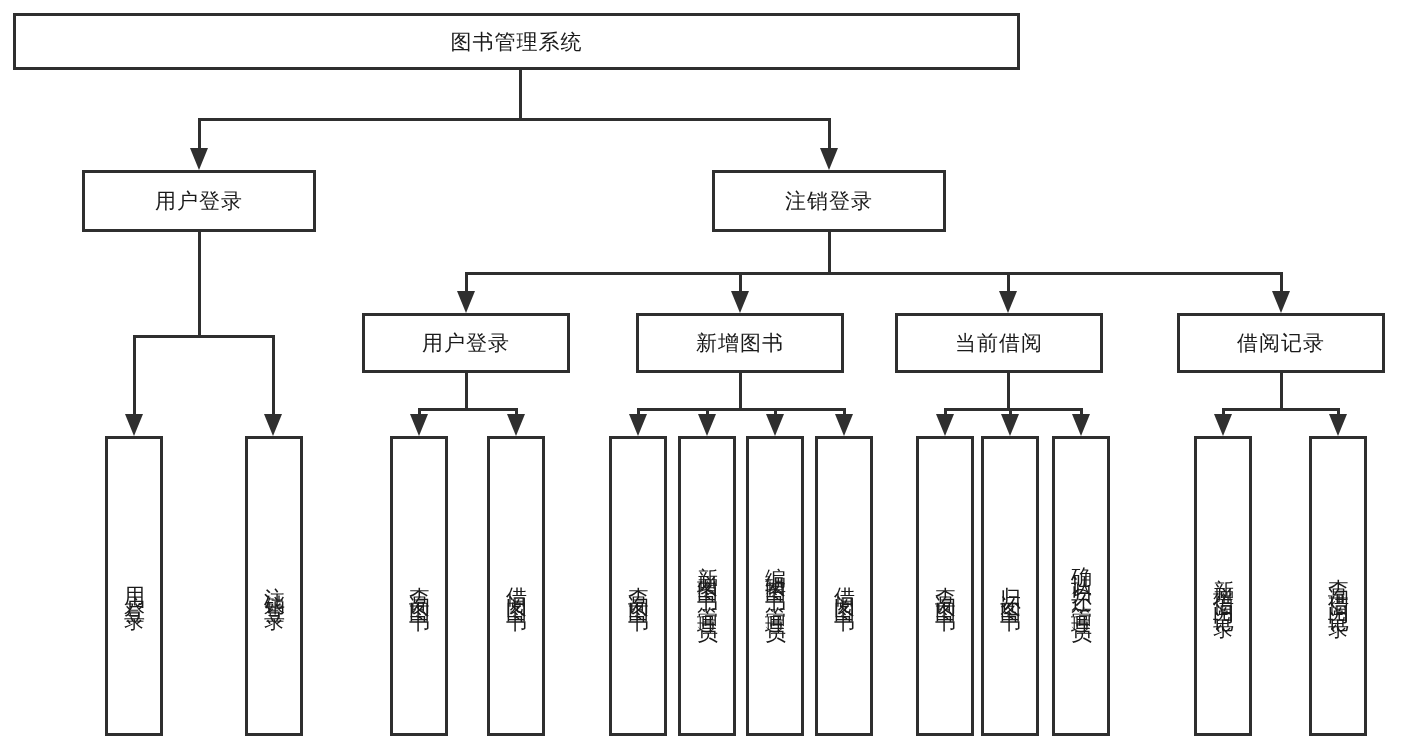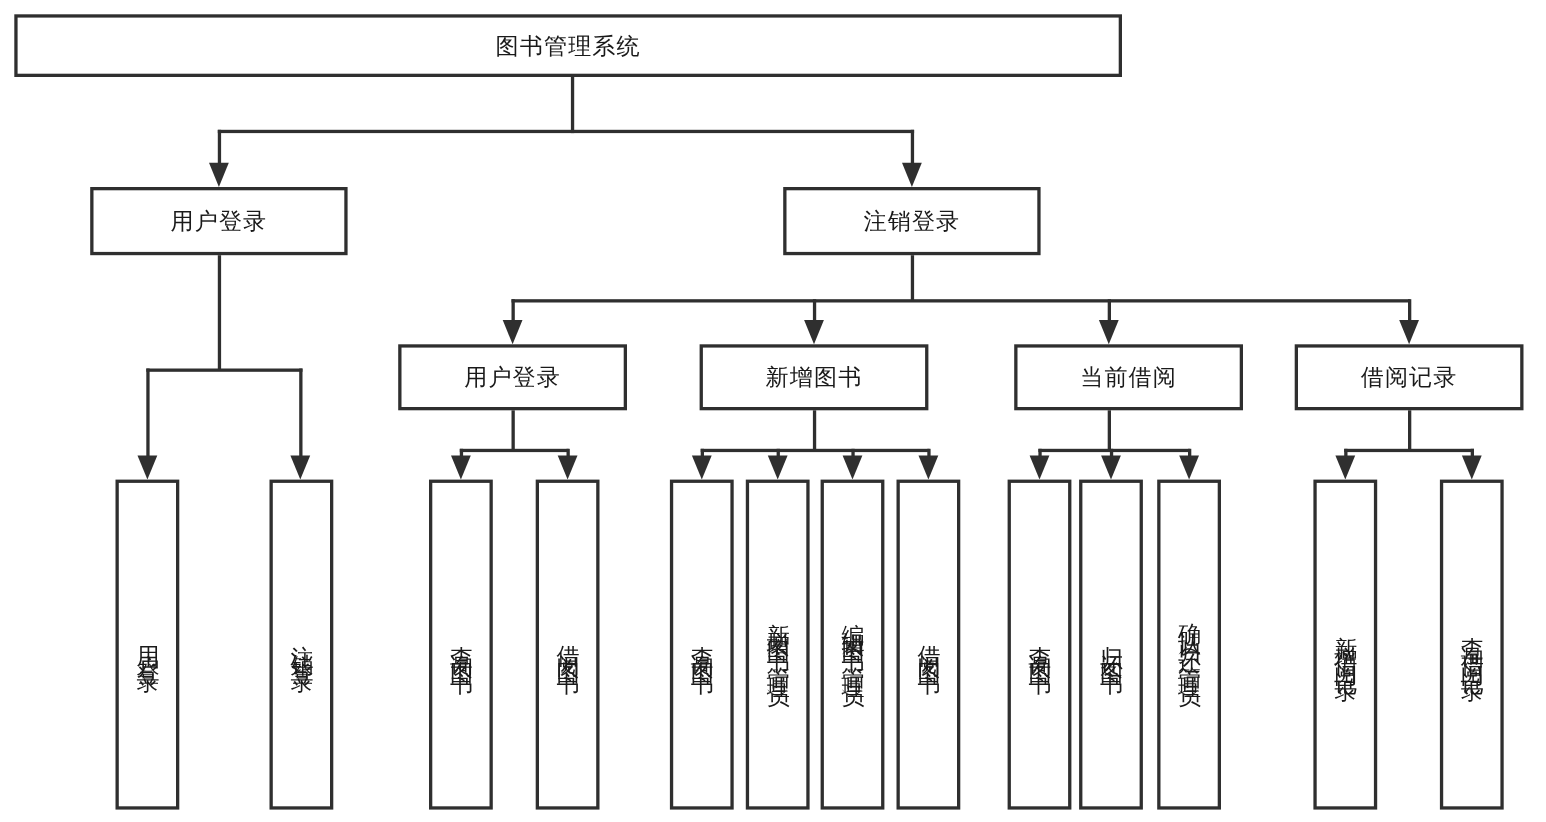--- a/index.html
+++ b/index.html
@@ -78,21 +78,21 @@
   <div class="arrow" style="left:457px;top:291px"></div>
   <div class="vline" style="left:739px;top:272px;height:22px"></div>
   <div class="arrow" style="left:731px;top:291px"></div>
   <div class="vline" style="left:1007px;top:272px;height:22px"></div>
   <div class="arrow" style="left:999px;top:291px"></div>
   <div class="vline" style="left:1280px;top:272px;height:22px"></div>
   <div class="arrow" style="left:1272px;top:291px"></div>
 
   <div class="node" style="left:362px;top:313px;width:208px;height:60px">用户登录</div>
   <div class="node" style="left:636px;top:313px;width:208px;height:60px">新增图书</div>
-  <div class="node" style="left:922px;top:313px;width:208px;height:60px">当前借阅</div>
+  <div class="node" style="left:895px;top:313px;width:208px;height:60px">当前借阅</div>
   <div class="node" style="left:1177px;top:313px;width:208px;height:60px">借阅记录</div>
 
   <div class="vline" style="left:465px;top:373px;height:37px"></div>
   <div class="hline" style="left:418px;top:408px;width:99px"></div>
   <div class="vline" style="left:418px;top:408px;height:8px"></div>
   <div class="arrow" style="left:410px;top:414px"></div>
   <div class="vline" style="left:515px;top:408px;height:8px"></div>
   <div class="arrow" style="left:507px;top:414px"></div>
 
   <div class="vline" style="left:739px;top:373px;height:37px"></div>

